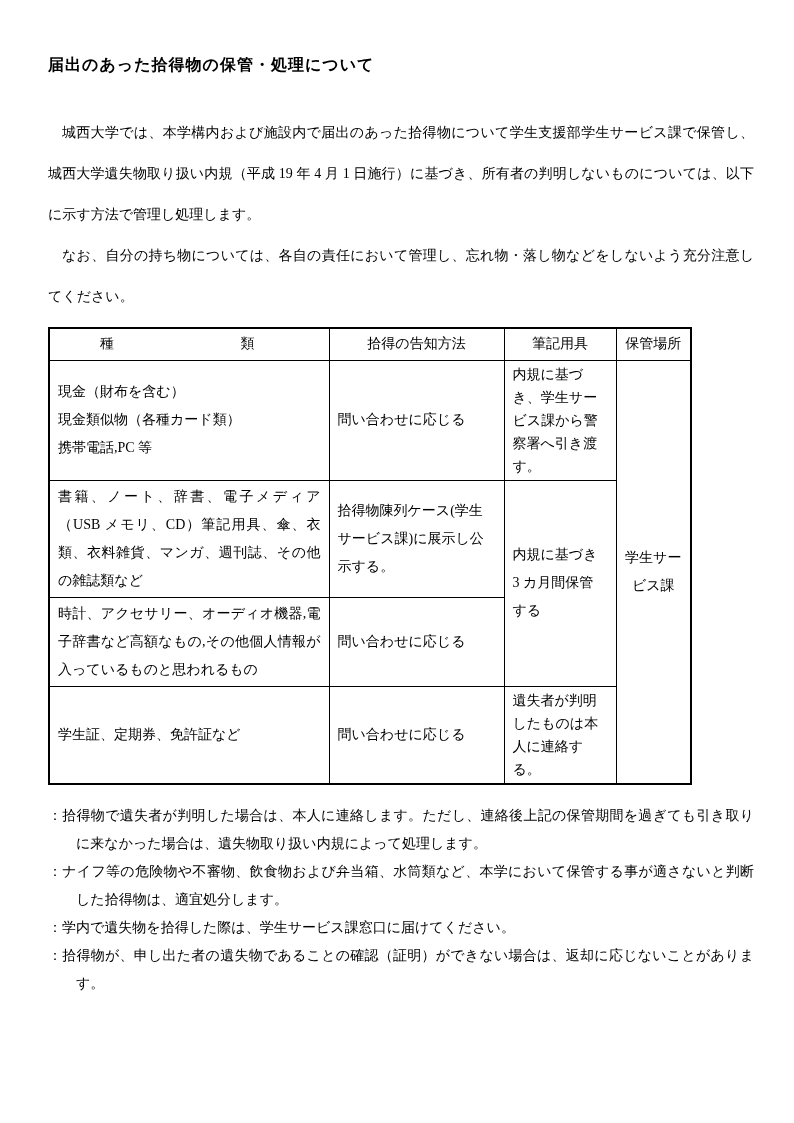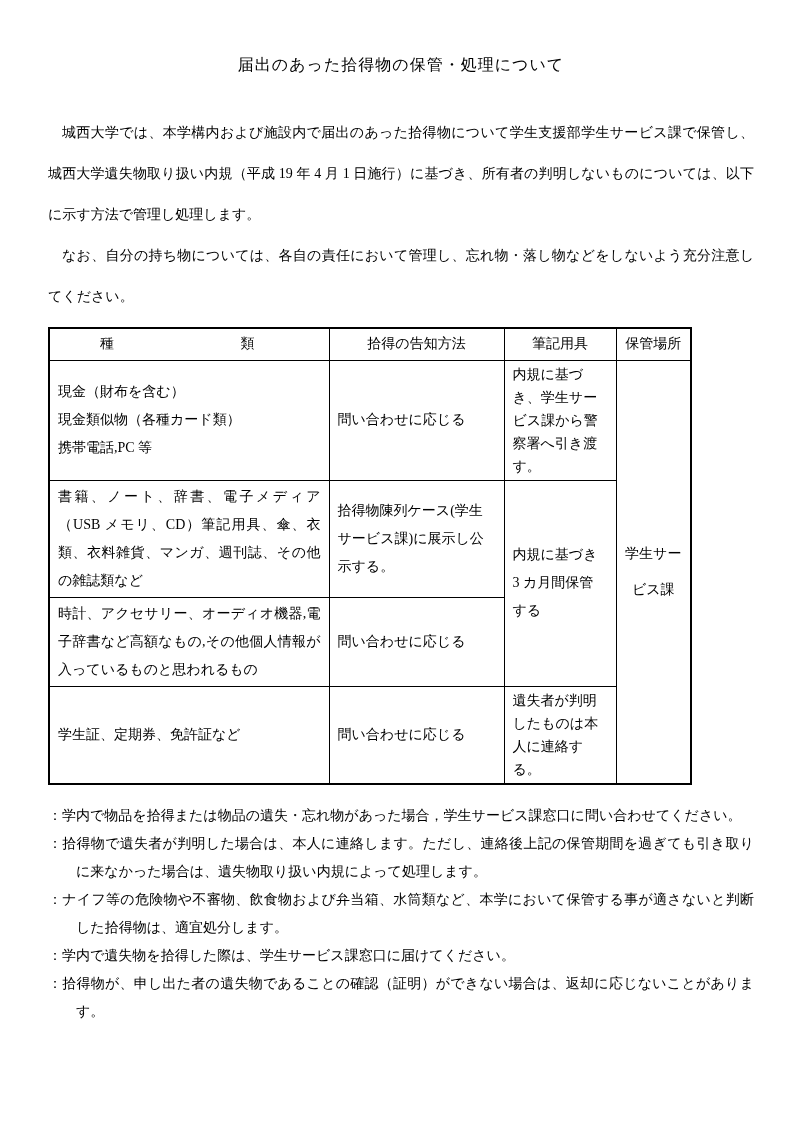--- a/index.html
+++ b/index.html
@@ -9,22 +9,22 @@
     margin: 0 auto;
     background: #ffffff;
     color: #000000;
     font-family: "Liberation Serif", "DejaVu Serif", serif;
     box-sizing: border-box;
     padding: 55px 40px 0 48px;
     overflow: hidden;
   }
   .doc-title {
     font-size: 16px;
-    font-weight: normal;
-    text-align: center;
+    font-weight: bold;
+    text-align: left;
     letter-spacing: 1px;
     margin: 0 0 36px 0;
   }
   .intro p {
     margin: 0;
     font-size: 14px;
     line-height: 41px;
     text-align: justify;
     text-indent: 14px;
   }
@@ -48,21 +48,21 @@
   .lf-table tr.r1 { height: 95px; }
   .lf-table tr.r2 { height: 95px; }
   .lf-table tr.r3 { height: 73px; margin-top: 21px; }
   .lf-table tr.r4 { height: 71px; }
   .kind-head { display: flex; justify-content: space-between; padding: 0 66px 0 42px; }
   .cell-kind       { line-height: 28px; padding-left: 10px; text-align: justify; }
   .cell-kind-lines { line-height: 28px; padding-left: 10px; white-space: pre-line; text-align: left; }
   .cell-notice     { line-height: 28px; padding-left: 10px; text-align: left; }
   .cell-period       { line-height: 23px; padding-left: 8px; padding-right: 5px; text-align: left; }
   .cell-period-merge { line-height: 28px; padding-left: 8px; padding-right: 5px; text-align: left; }
-  .cell-location   { line-height: 36px; text-align: center; padding: 0 6px; }
+  .cell-location   { line-height: 28px; text-align: center; padding: 0 6px; }
   .notes { margin-top: 17px; }
   .notes p {
     margin: 0;
     font-size: 14px;
     line-height: 28px;
     text-align: justify;
     padding-left: 28px;
     text-indent: -28px;
   }
 </style>
@@ -116,20 +116,19 @@
     </tr>
     <tr class="r4">
       <td class="cell-kind">学生証、定期券、免許証など</td>
       <td class="cell-notice">問い合わせに応じる</td>
       <td class="cell-period">遺失者が判明したものは本人に連絡する。</td>
     </tr>
   </tbody>
     </table>
 
   <div class="notes">
-    <p>：学内で物品を拾得または物品の遺失・忘れ物があった場合，学生サービス課窓口に問い合わせてください。</p>
     <p>：拾得物で遺失者が判明した場合は、本人に連絡します。ただし、連絡後上記の保管期間を過ぎても引き取りに来なかった場合は、遺失物取り扱い内規によって処理します。</p>
     <p>：ナイフ等の危険物や不審物、飲食物および弁当箱、水筒類など、本学において保管する事が適さないと判断した拾得物は、適宜処分します。</p>
     <p>：学内で遺失物を拾得した際は、学生サービス課窓口に届けてください。</p>
     <p>：拾得物が、申し出た者の遺失物であることの確認（証明）ができない場合は、返却に応じないことがあります。</p>
   </div>
 
 </div>
 
 </body></html>

